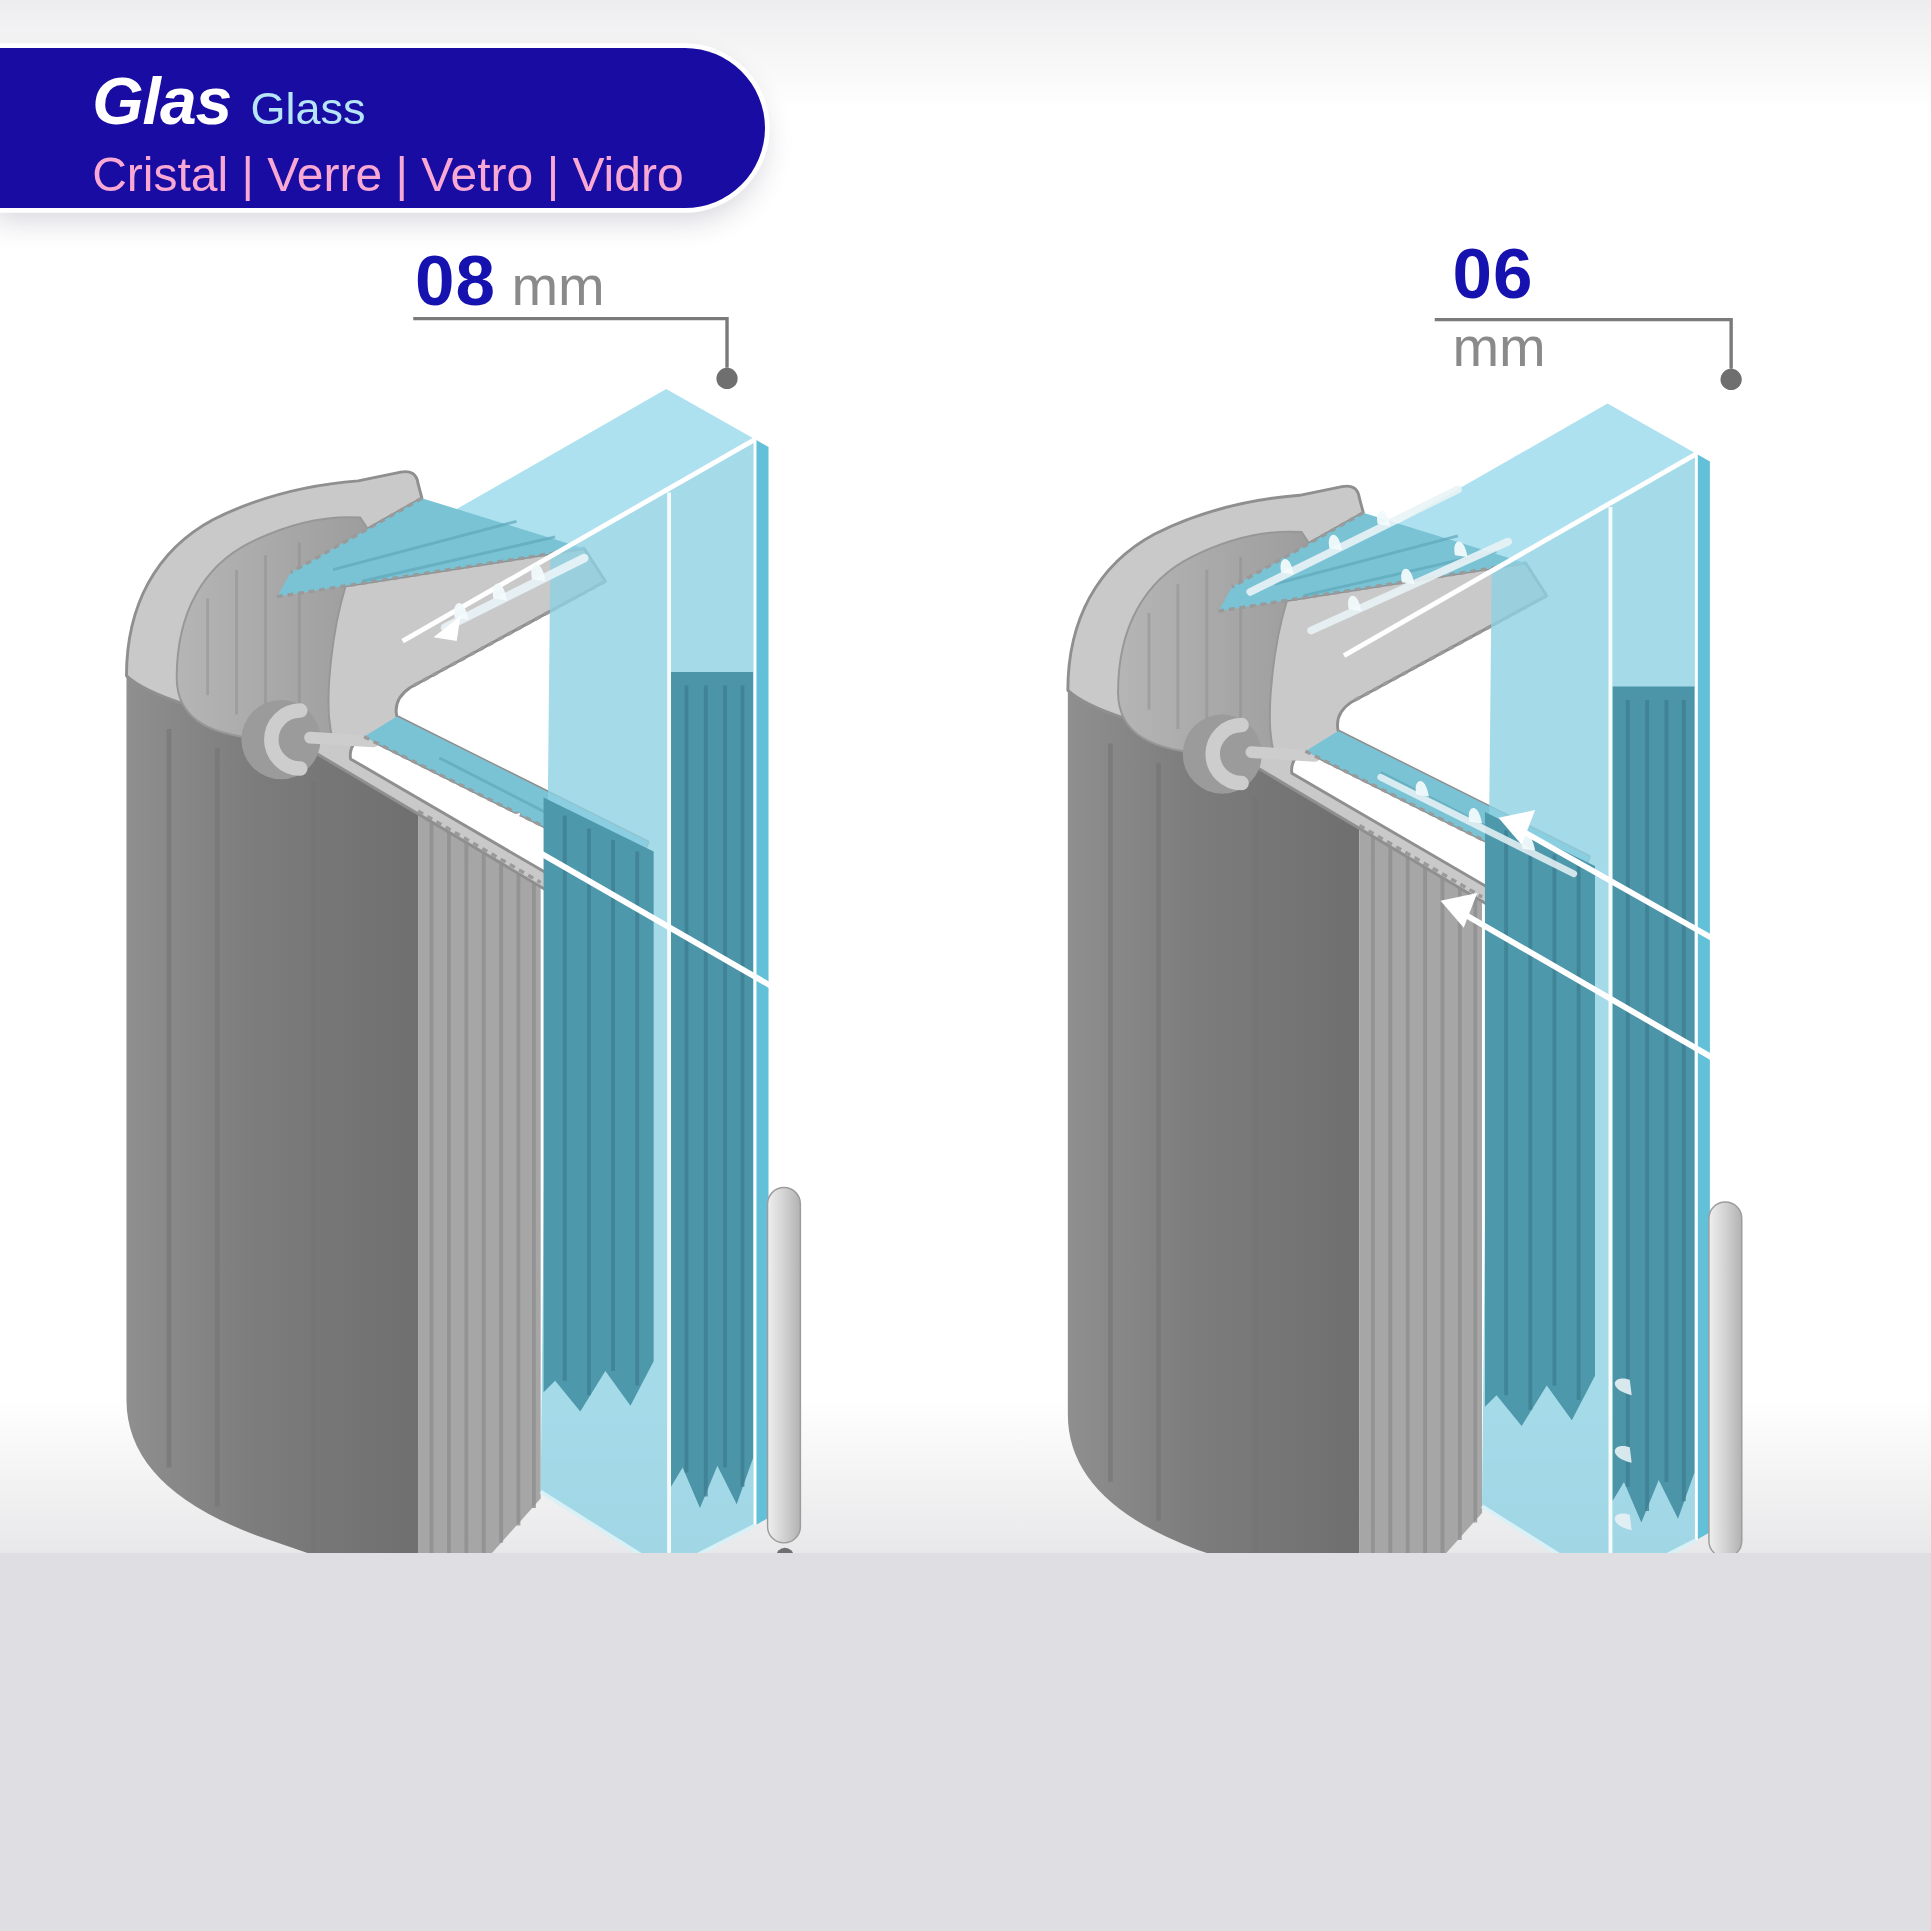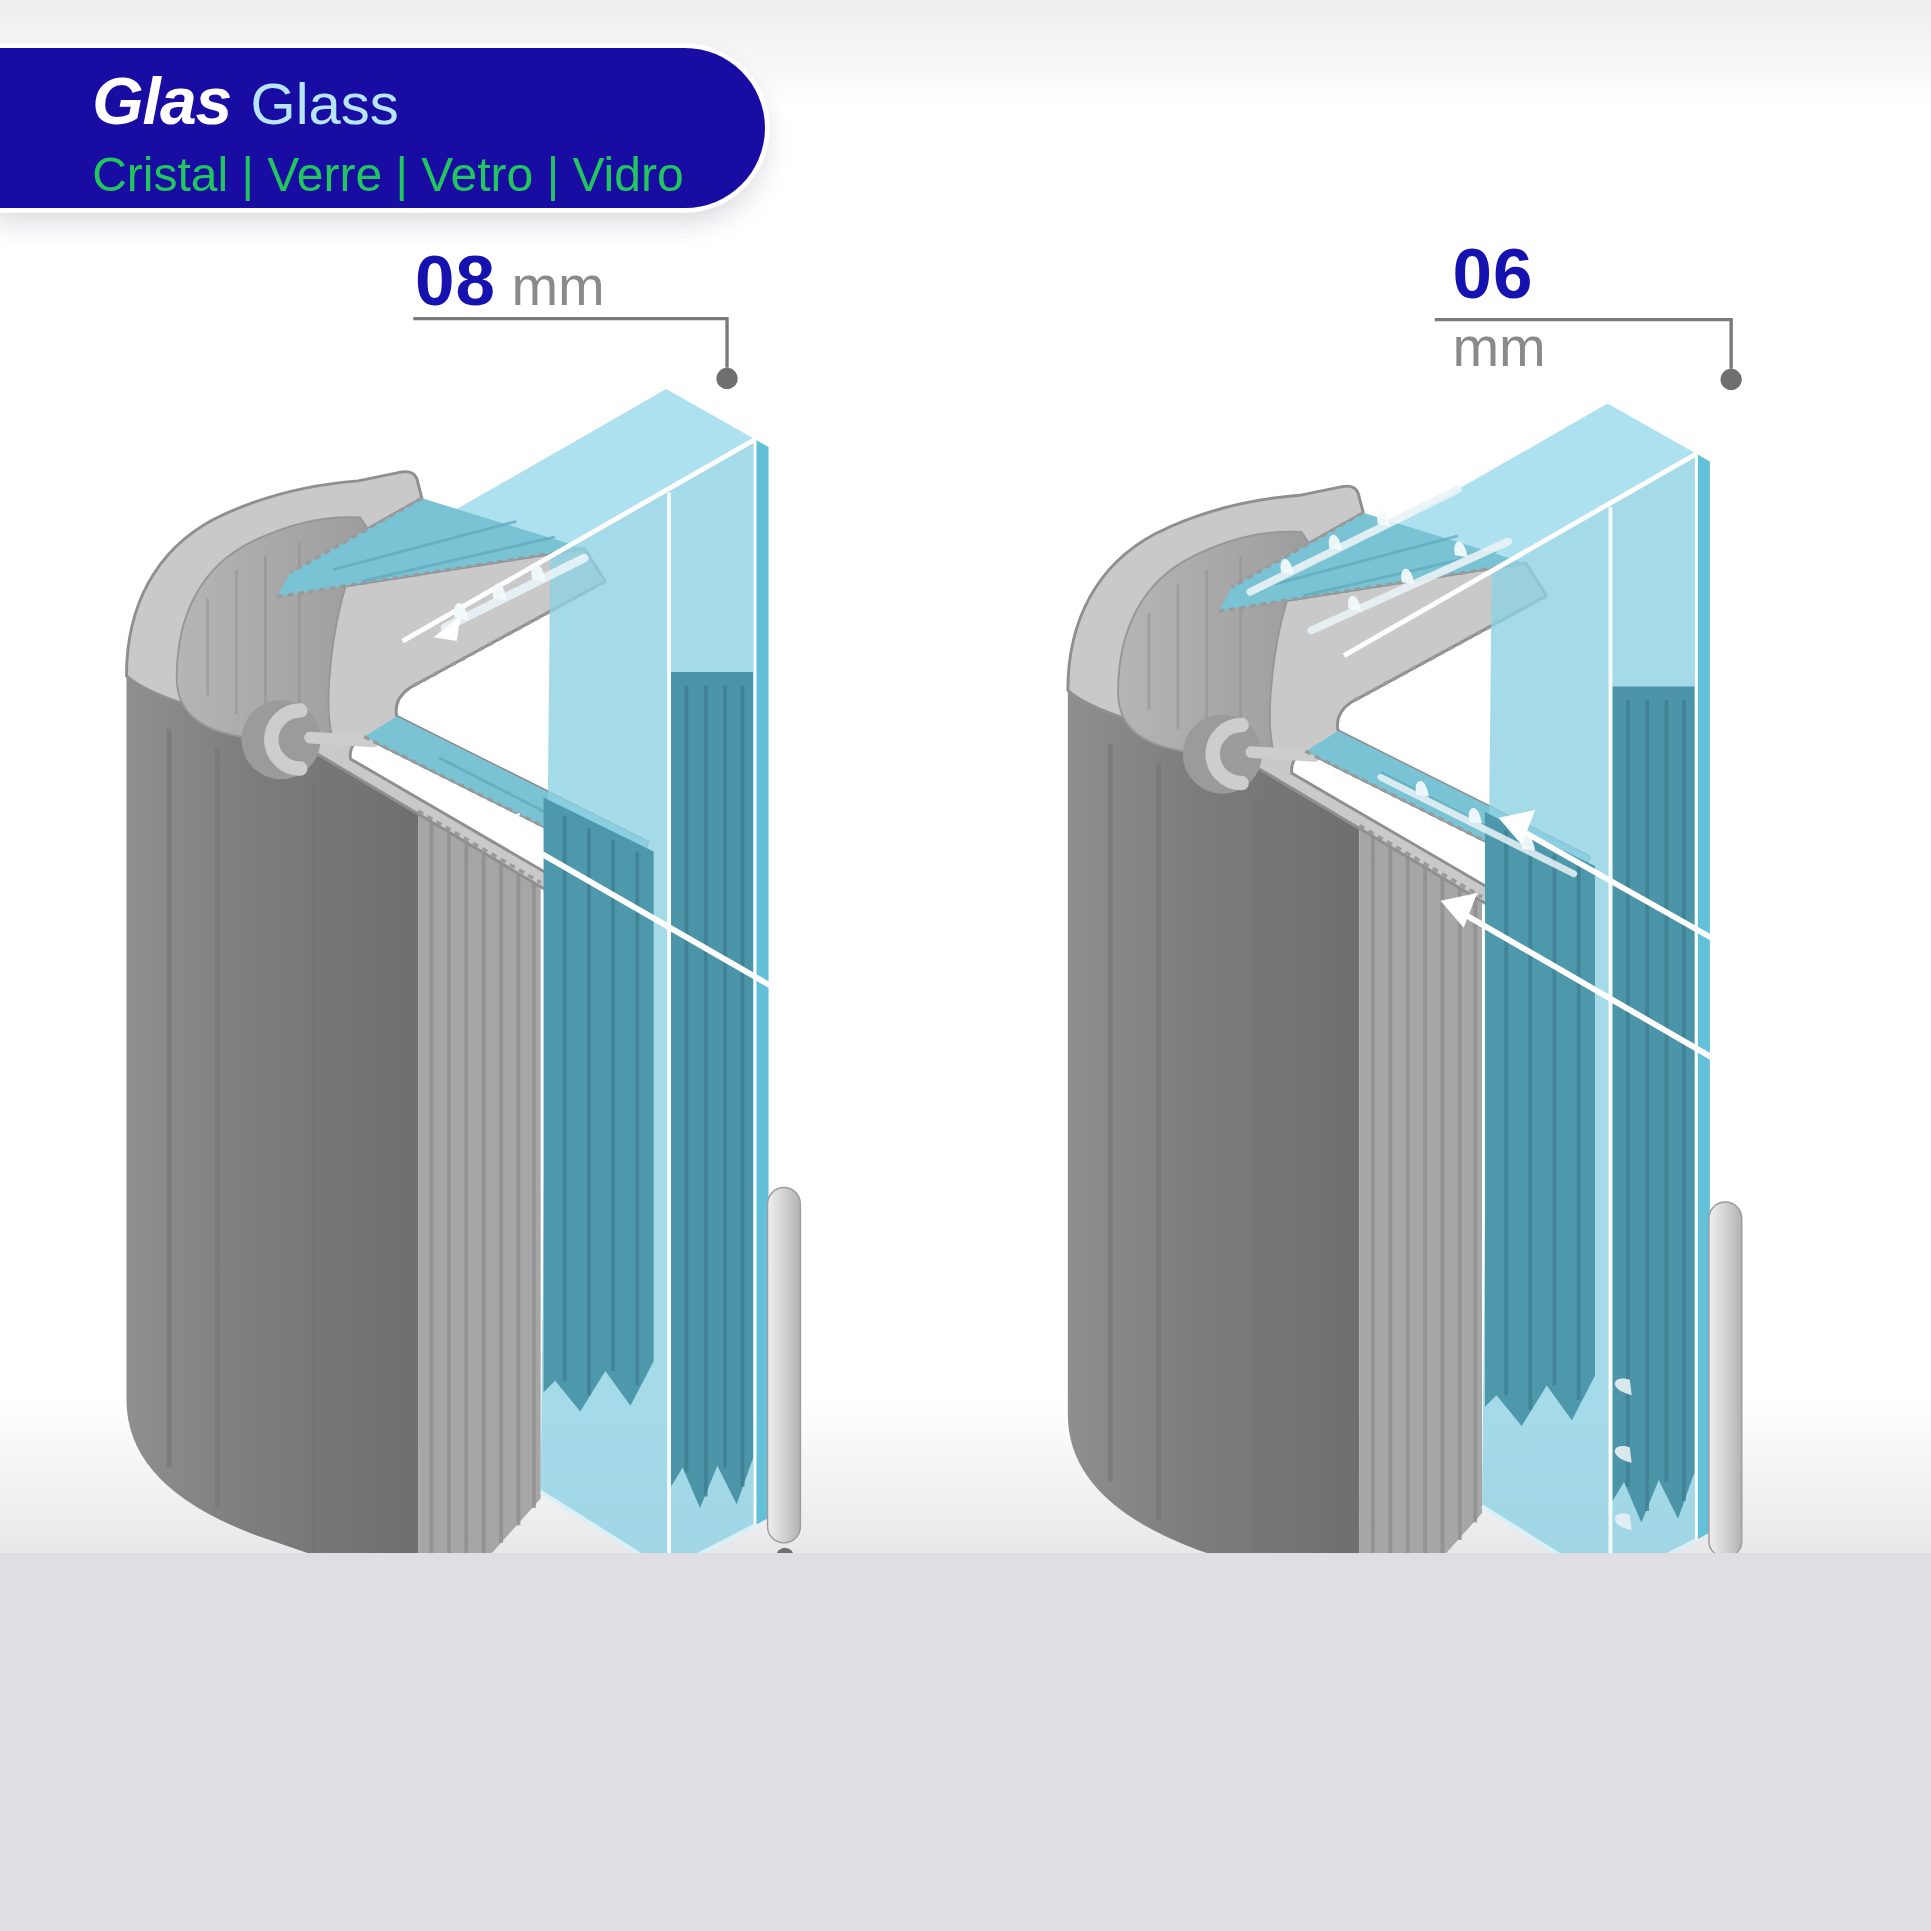--- a/index.html
+++ b/index.html
@@ -19,22 +19,22 @@
   .layer{position:absolute;left:0;top:0;}
   
   .banner{
     position:absolute;background:var(--banner-bg);color:#fff;
     box-shadow:0 0 0 4.8px #ffffff,0 13.5px 29px rgba(40,40,70,.18);
   }
   .banner-top{left:-5.8px;top:48px;width:771px;height:160px;border-radius:0 80px 80px 0;padding:15.4px 0 0 98px;}
   .banner-bottom{left:512px;top:1712px;width:1439px;height:160px;border-radius:80px 0 0 80px;overflow:hidden;}
   .banner-line1{display:flex;align-items:baseline;white-space:nowrap;}
   .t-primary{font-size:66px;font-weight:700;font-style:italic;letter-spacing:-1px;color:#ffffff;}
-  .t-secondary{font-size:58px;font-weight:400;color:var(--accent-light);margin-left:19.3px;letter-spacing:0;}
-  .t-sub{font-size:48px;font-weight:400;color:#22c55e;margin-top:7.7px;white-space:nowrap;letter-spacing:0;}
+  .t-secondary{font-size:45px;font-weight:400;color:var(--accent-light);margin-left:19.3px;letter-spacing:0;}
+  .t-sub{font-size:48px;font-weight:400;color:#f9a8d4;margin-top:7.7px;white-space:nowrap;letter-spacing:0;}
   .banner-bottom .textblock{position:absolute;left:543px;top:11.6px;}
   .banner-bottom .t-primary{font-size:70px;}
   .banner-bottom .t-secondary{font-size:60px;}
   .banner-bottom .t-sub{font-size:50px;margin-top:5.8px;}
   .sealant-art{position:absolute;left:114px;top:21px;width:357px;height:139px;}
   
   .thick-label{position:absolute;display:flex;align-items:baseline;white-space:nowrap;}
   .thick-label .num{font-size:71px;font-weight:700;color:var(--number-blue);letter-spacing:1px;}
   .thick-label .unit{font-size:56px;font-weight:400;color:var(--unit-gray);margin-left:15.4px;text-align:center;}
   .label-8{left:415px;top:240px;}

